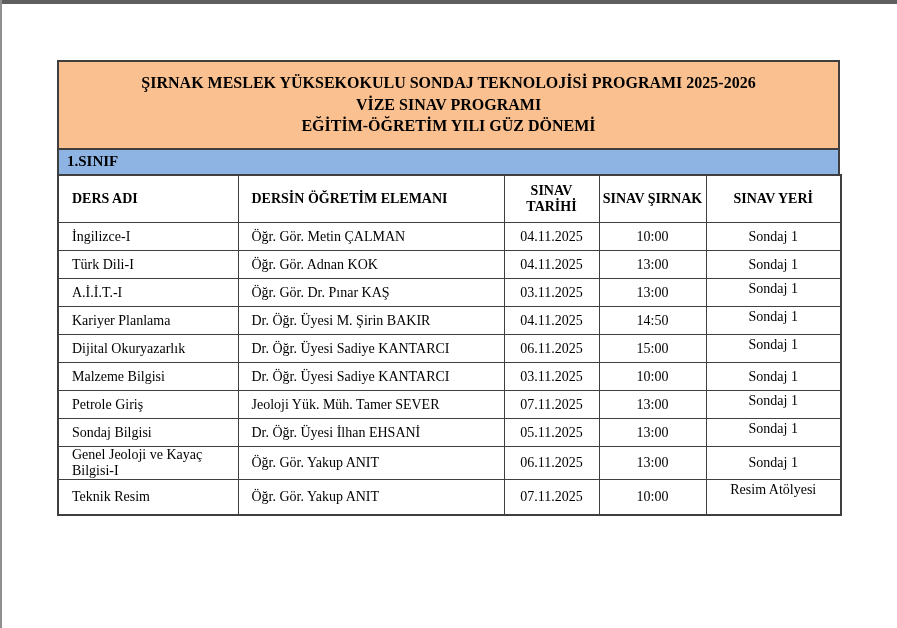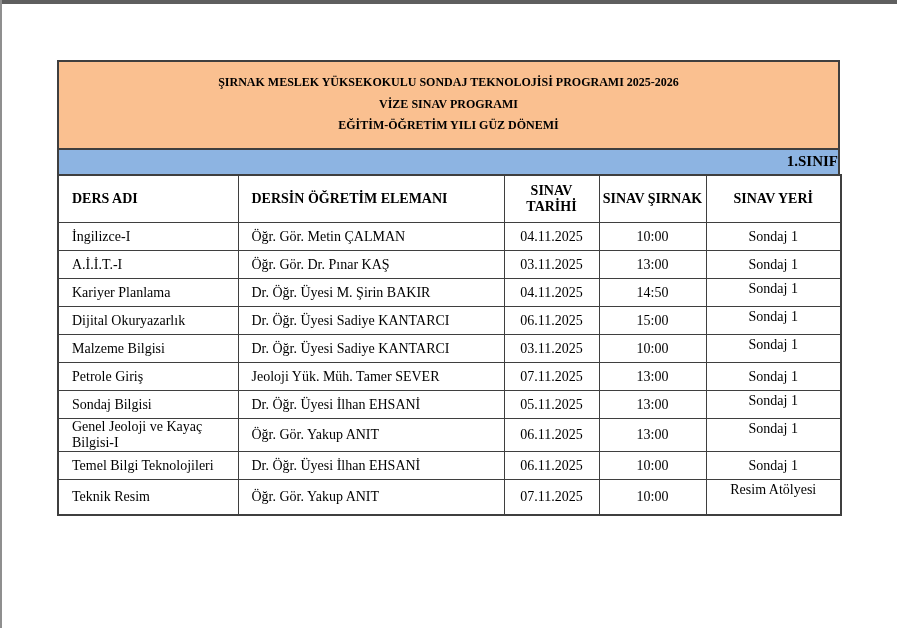--- a/index.html
+++ b/index.html
@@ -24,33 +24,33 @@
   .sheet {
     position: absolute; left: 57px; top: 60px;
     width: 783px;
   }
   .title-block {
     width: 783px;
     background: #FAC090;
     border: 2px solid #3f3f3f;
     text-align: center;
     font-weight: bold;
-    font-size: 12px;
+    font-size: 16px;
     line-height: 21.5px;
     padding: 10px 6px 11px 6px;
   }
   .class-band {
     width: 783px;
     margin-top: -2px;
     background: #8DB4E2;
     border: 2px solid #3f3f3f;
-    text-align: right;
+    text-align: left;
     font-weight: bold;
     font-size: 15px;
-    padding: 3px 0 4px 16px;
+    padding: 3px 0 4px 8px;
   }
   table.exam {
     width: 783px;
     margin-top: -2px;
     table-layout: fixed;
     border-collapse: collapse;
     border: 2px solid #3f3f3f;
   }
   table.exam th, table.exam td {
     border: 1px solid #3f3f3f;
@@ -114,20 +114,27 @@
     </thead>
     <tbody id="exam-rows">
         <tr>
           <td class="al">İngilizce-I</td>
           <td class="al">Öğr. Gör. Metin ÇALMAN</td>
           <td class="ac">04.11.2025</td>
           <td class="ac">10:00</td>
           <td class="ac">Sondaj 1</td>
         </tr>
         <tr>
+          <td class="al">Türk Dili-I</td>
+          <td class="al">Öğr. Gör. Adnan KOK</td>
+          <td class="ac">04.11.2025</td>
+          <td class="ac">13:00</td>
+          <td class="ac">Sondaj 1</td>
+        </tr>
+        <tr>
           <td class="al">A.İ.İ.T.-I</td>
           <td class="al">Öğr. Gör. Dr. Pınar KAŞ</td>
           <td class="ac">03.11.2025</td>
           <td class="ac">13:00</td>
           <td class="ac">Sondaj 1</td>
         </tr>
         <tr>
           <td class="al">Kariyer Planlama</td>
           <td class="al">Dr. Öğr. Üyesi M. Şirin BAKIR</td>
           <td class="ac">04.11.2025</td>
@@ -163,27 +170,20 @@
           <td class="ac">Sondaj 1</td>
         </tr>
         <tr>
           <td class="al">Genel Jeoloji ve Kayaç Bilgisi-I</td>
           <td class="al">Öğr. Gör. Yakup ANIT</td>
           <td class="ac">06.11.2025</td>
           <td class="ac">13:00</td>
           <td class="ac">Sondaj 1</td>
         </tr>
         <tr>
-          <td class="al">Temel Bilgi Teknolojileri</td>
-          <td class="al">Dr. Öğr. Üyesi İlhan EHSANİ</td>
-          <td class="ac">06.11.2025</td>
-          <td class="ac">10:00</td>
-          <td class="ac">Sondaj 1</td>
-        </tr>
-        <tr>
           <td class="al">Teknik Resim</td>
           <td class="al">Öğr. Gör. Yakup ANIT</td>
           <td class="ac">07.11.2025</td>
           <td class="ac">10:00</td>
           <td class="ac">Resim Atölyesi</td>
         </tr>
       </tbody>
   </table>
 
 </div>

